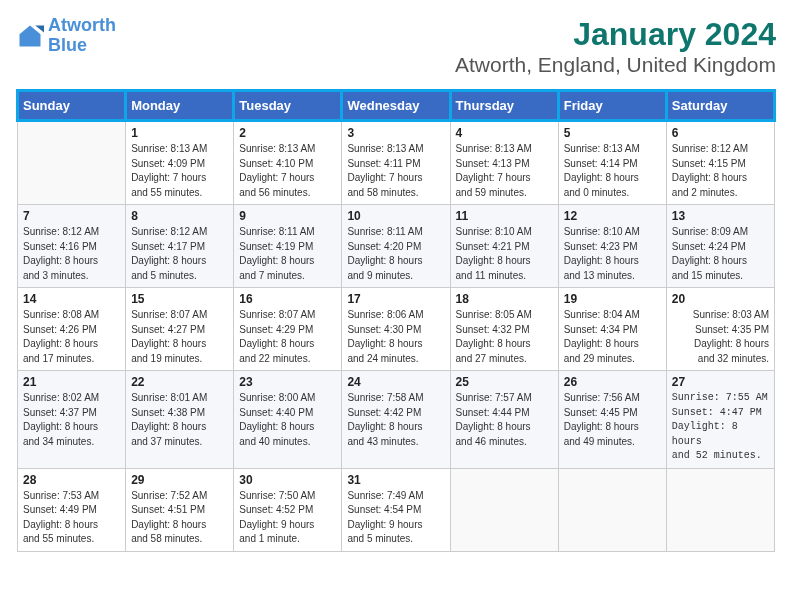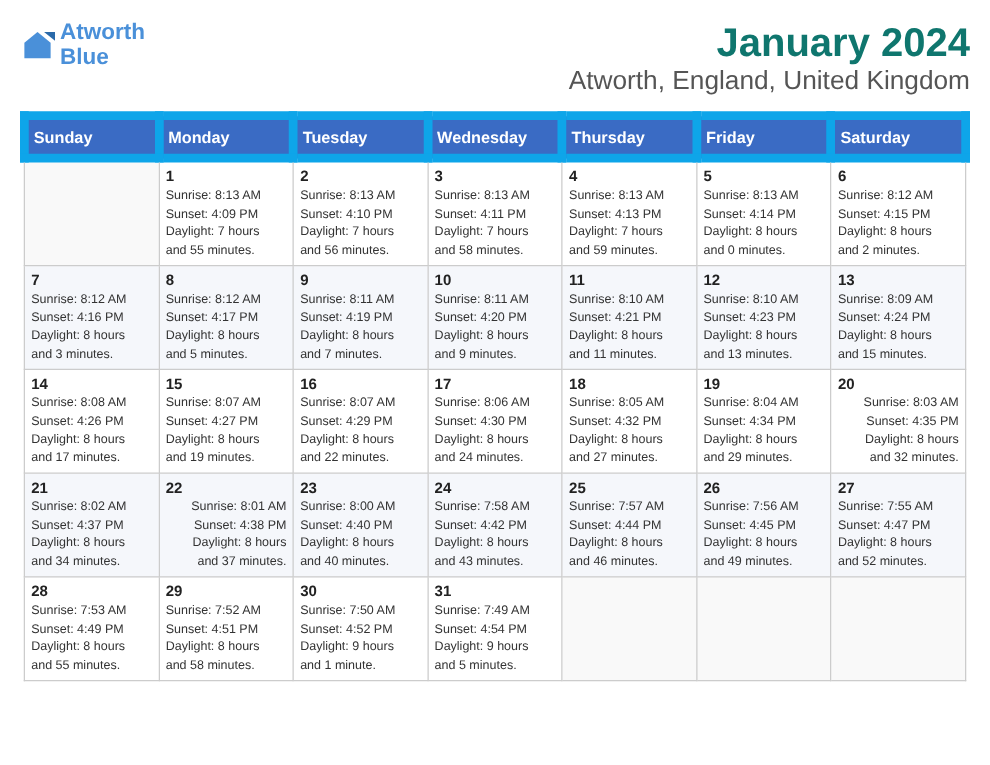--- a/index.html
+++ b/index.html
@@ -51,21 +51,21 @@
       border-collapse: collapse;
       font-size: 11px;
     }
     thead tr th {
       background: #3a6bc4;
       color: #fff;
       font-weight: bold;
       font-size: 13px;
       padding: 6px 4px;
       text-align: left;
-      border: 7px solid #0ea5e9;
+      border: 3px solid #0ea5e9;
     }
     tbody tr td {
       vertical-align: top;
       border: 1px solid #ccc;
       padding: 4px 5px;
       min-height: 70px;
       width: calc(100% / 7);
       background: #fff;
     }
     tbody tr:nth-child(even) td {
@@ -270,21 +270,21 @@
       <tr>
         <td>
           <span class="day-num">21</span>
           <div class="day-detail" style="white-space: pre-line;">Sunrise: 8:02 AM
 Sunset: 4:37 PM
 Daylight: 8 hours
 and 34 minutes.</div>
         </td>
         <td>
           <span class="day-num">22</span>
-          <div class="day-detail" style="white-space: pre-line; text-align: right;">Sunrise: 8:01 AM
+          <div class="day-detail" style="white-space: pre-line;">Sunrise: 8:01 AM
 Sunset: 4:38 PM
 Daylight: 8 hours
 and 37 minutes.</div>
         </td>
         <td>
           <span class="day-num">23</span>
           <div class="day-detail" style="white-space: pre-line;">Sunrise: 8:00 AM
 Sunset: 4:40 PM
 Daylight: 8 hours
 and 40 minutes.</div>
@@ -305,21 +305,21 @@
         </td>
         <td>
           <span class="day-num">26</span>
           <div class="day-detail" style="white-space: pre-line;">Sunrise: 7:56 AM
 Sunset: 4:45 PM
 Daylight: 8 hours
 and 49 minutes.</div>
         </td>
         <td>
           <span class="day-num">27</span>
-          <div class="day-detail" style="white-space: pre-line;">Sunrise: 7:55 AM
+          <div class="day-detail" style="white-space: pre-line; font-family: Liberation Mono, monospace;">Sunrise: 7:55 AM
 Sunset: 4:47 PM
 Daylight: 8 hours
 and 52 minutes.</div>
         </td>
       </tr>
       <tr>
         <td>
           <span class="day-num">28</span>
           <div class="day-detail" style="white-space: pre-line;">Sunrise: 7:53 AM
 Sunset: 4:49 PM

